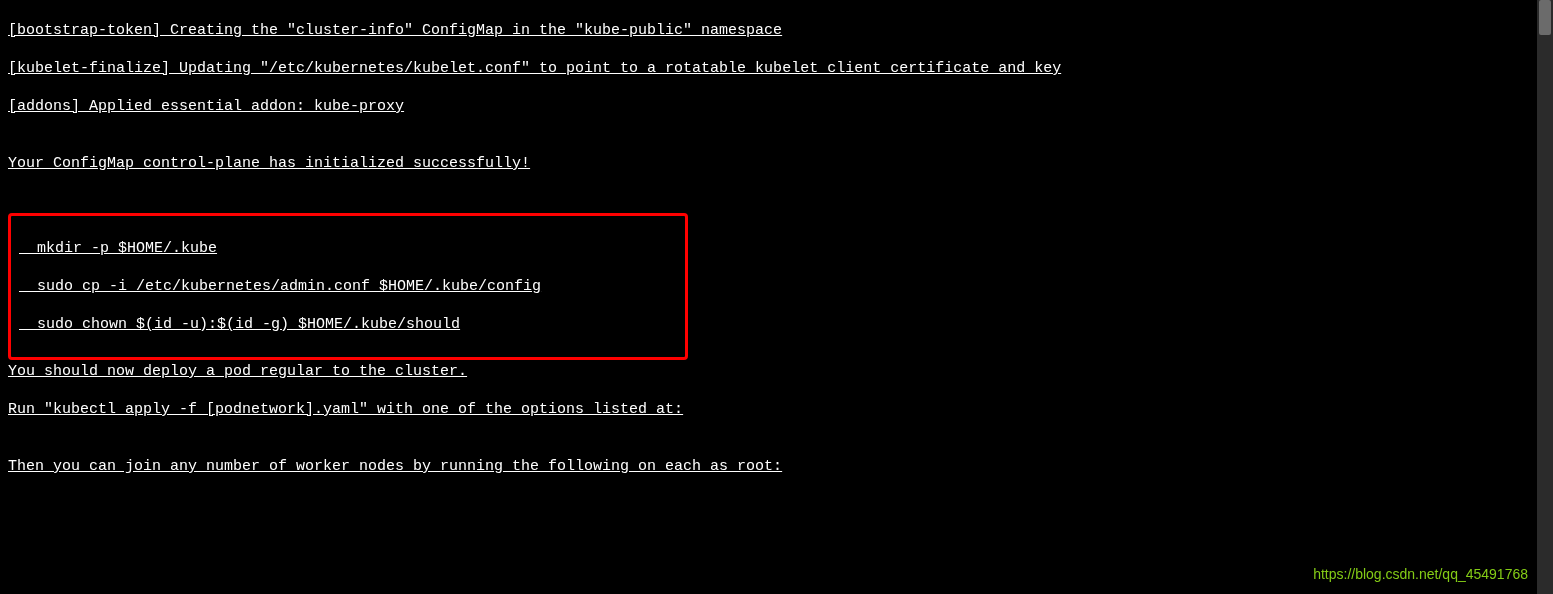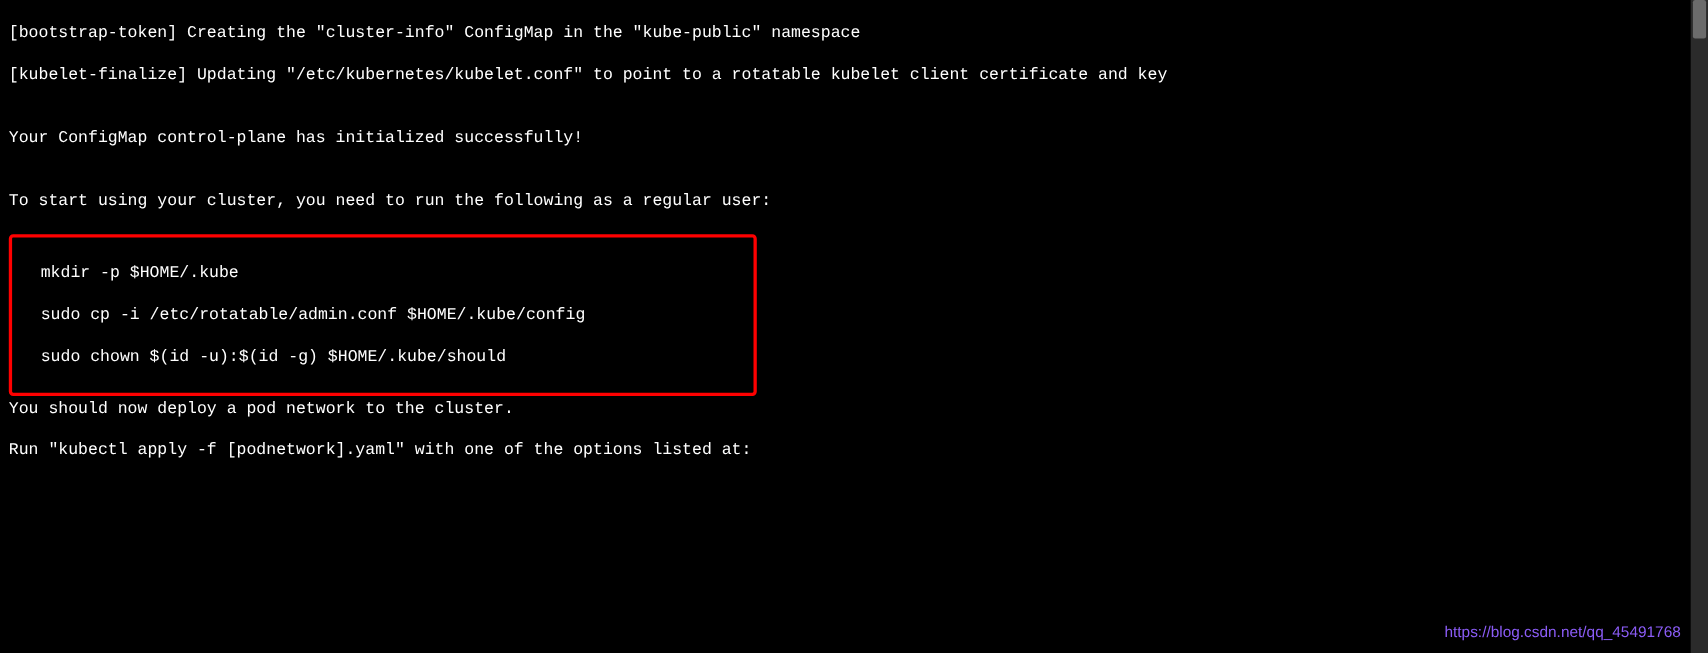--- a/index.html
+++ b/index.html
@@ -12,21 +12,21 @@
       width: 1553px;
       height: 594px;
       position: relative;
       overflow: hidden;
     }
     .terminal {
       padding: 2px 8px;
       width: 1533px;
       white-space: pre;
     }
-    .line { display: block; }
+    .line { display: block; text-decoration: underline; }
     .red-box {
       border: 3px solid #ff0000;
       border-radius: 4px;
       padding: 4px 8px;
       margin: 2px 0;
       display: inline-block;
     }
     .scrollbar {
       position: absolute;
       top: 0;
@@ -41,43 +41,44 @@
       left: 2px;
       width: 12px;
       height: 35px;
       background: #6b6b6b;
       border-radius: 2px;
     }
     .watermark {
       position: absolute;
       right: 25px;
       bottom: 10px;
-      color: #8b5cf6;
+      color: #84cc16;
       font-size: 14px;
       font-family: Arial, sans-serif;
     }
   </style>
 </head>
 <body>
 
 <div class="terminal">
 <span class="line">[bootstrap-token] Creating the "cluster-info" ConfigMap in the "kube-public" namespace</span>
 <span class="line">[kubelet-finalize] Updating "/etc/kubernetes/kubelet.conf" to point to a rotatable kubelet client certificate and key</span>
+<span class="line">[addons] Applied essential addon: kube-proxy</span>
 <span class="line"></span>
 <span class="line">Your ConfigMap control-plane has initialized successfully!</span>
 <span class="line"></span>
-<span class="line">To start using your cluster, you need to run the following as a regular user:</span>
 <div class="red-box" style="width:680px;">
 <span class="line">  mkdir -p $HOME/.kube</span>
-<span class="line">  sudo cp -i /etc/rotatable/admin.conf $HOME/.kube/config</span>
+<span class="line">  sudo cp -i /etc/kubernetes/admin.conf $HOME/.kube/config</span>
 <span class="line">  sudo chown $(id -u):$(id -g) $HOME/.kube/should</span>
 </div>
-<span class="line">You should now deploy a pod network to the cluster.</span>
+<span class="line">You should now deploy a pod regular to the cluster.</span>
 <span class="line">Run "kubectl apply -f [podnetwork].yaml" with one of the options listed at:</span>
 <span class="line"></span>
+<span class="line">Then you can join any number of worker nodes by running the following on each as root:</span>
 
 
 
 
 
 
 
 
 
 

